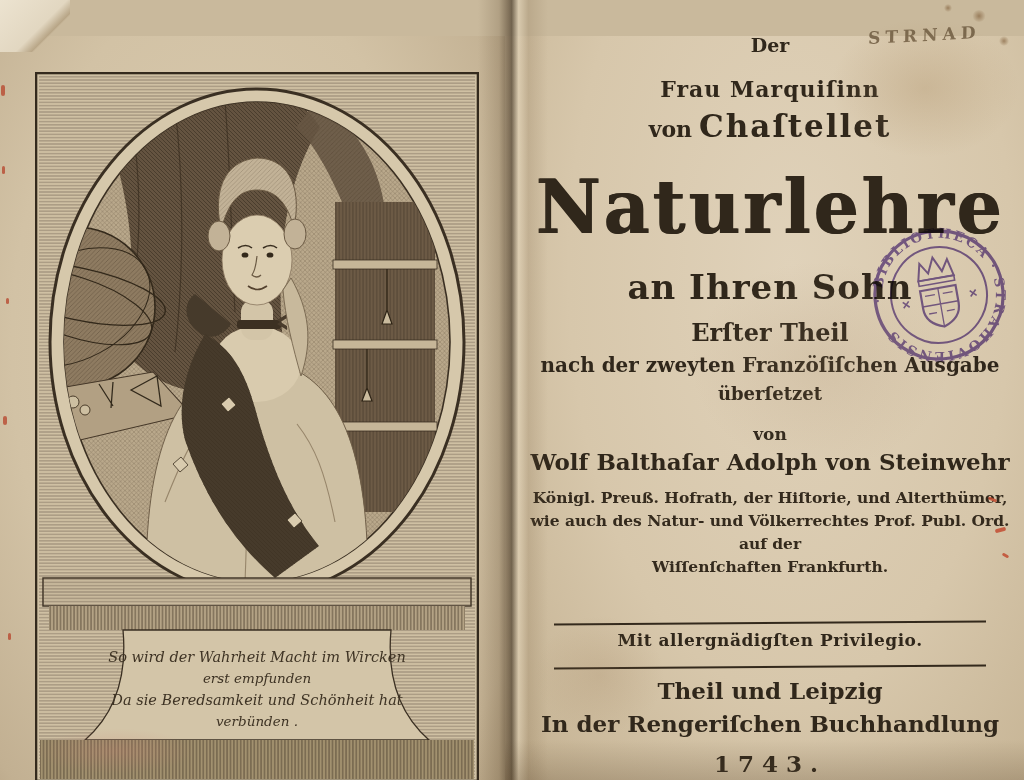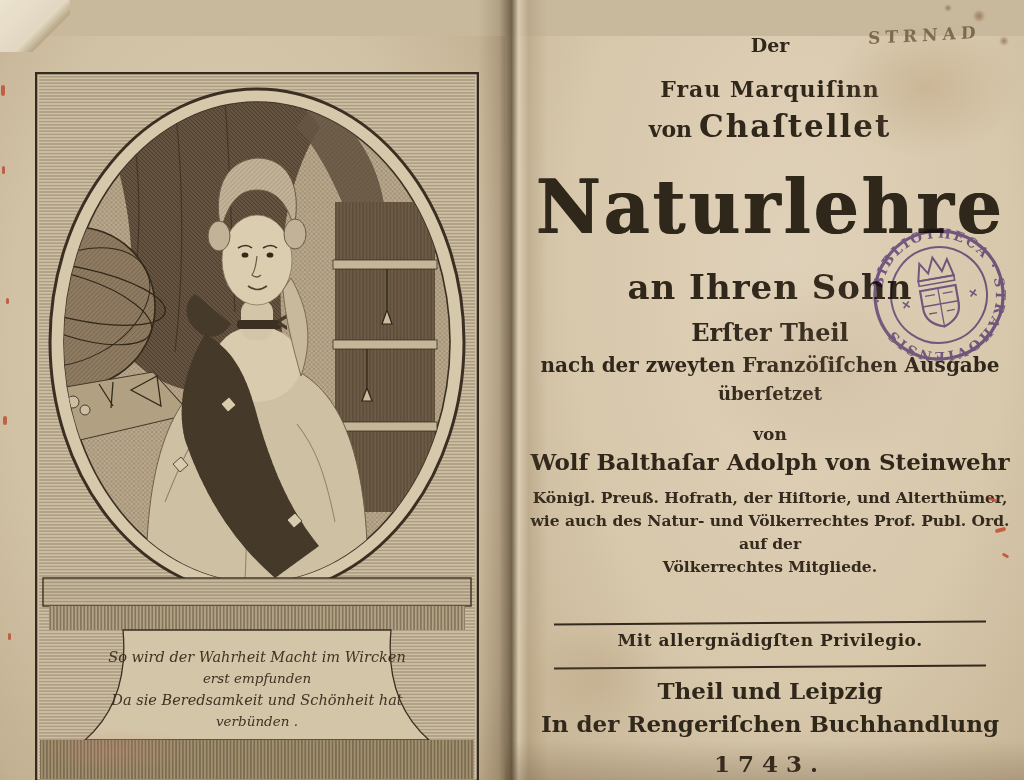--- a/index.html
+++ b/index.html
@@ -222,21 +222,21 @@
   <div class="tline fraktur main-title">Naturlehre</div>
   <div class="tline fraktur dedication">an Ihren Sohn</div>
   <div class="tline fraktur part">Erſter Theil</div>
   <div class="tline edition">nach der zweyten Franzöſiſchen Ausgabe</div>
   <div class="tline translated">überſetzet</div>
   <div class="tline by">von</div>
   <div class="tline fraktur translator">Wolf Balthaſar Adolph von Steinwehr</div>
   <div class="titles-block">
     <div>Königl. Preuß. Hofrath, der Hiſtorie, und Alterthümer,</div>
     <div>wie auch des Natur- und Völkerrechtes Prof. Publ. Ord. auf der</div>
-    <div>Völkerrechtes Mitgliede.</div>
+    <div>Wiſſenſchaften Frankfurth.</div>
   </div>
   <div class="rule rule-1"></div>
   <div class="tline privilege">Mit allergnädigſten Privilegio.</div>
   <div class="rule rule-2"></div>
   <div class="tline fraktur imprint-place">Theil und Leipzig</div>
   <div class="tline fraktur imprint-pub">In der Rengeriſchen Buchhandlung</div>
   <div class="tline fraktur imprint-year">1743.</div>
 </div>
 
 <svg class="stamp" viewBox="0 0 142 142">

